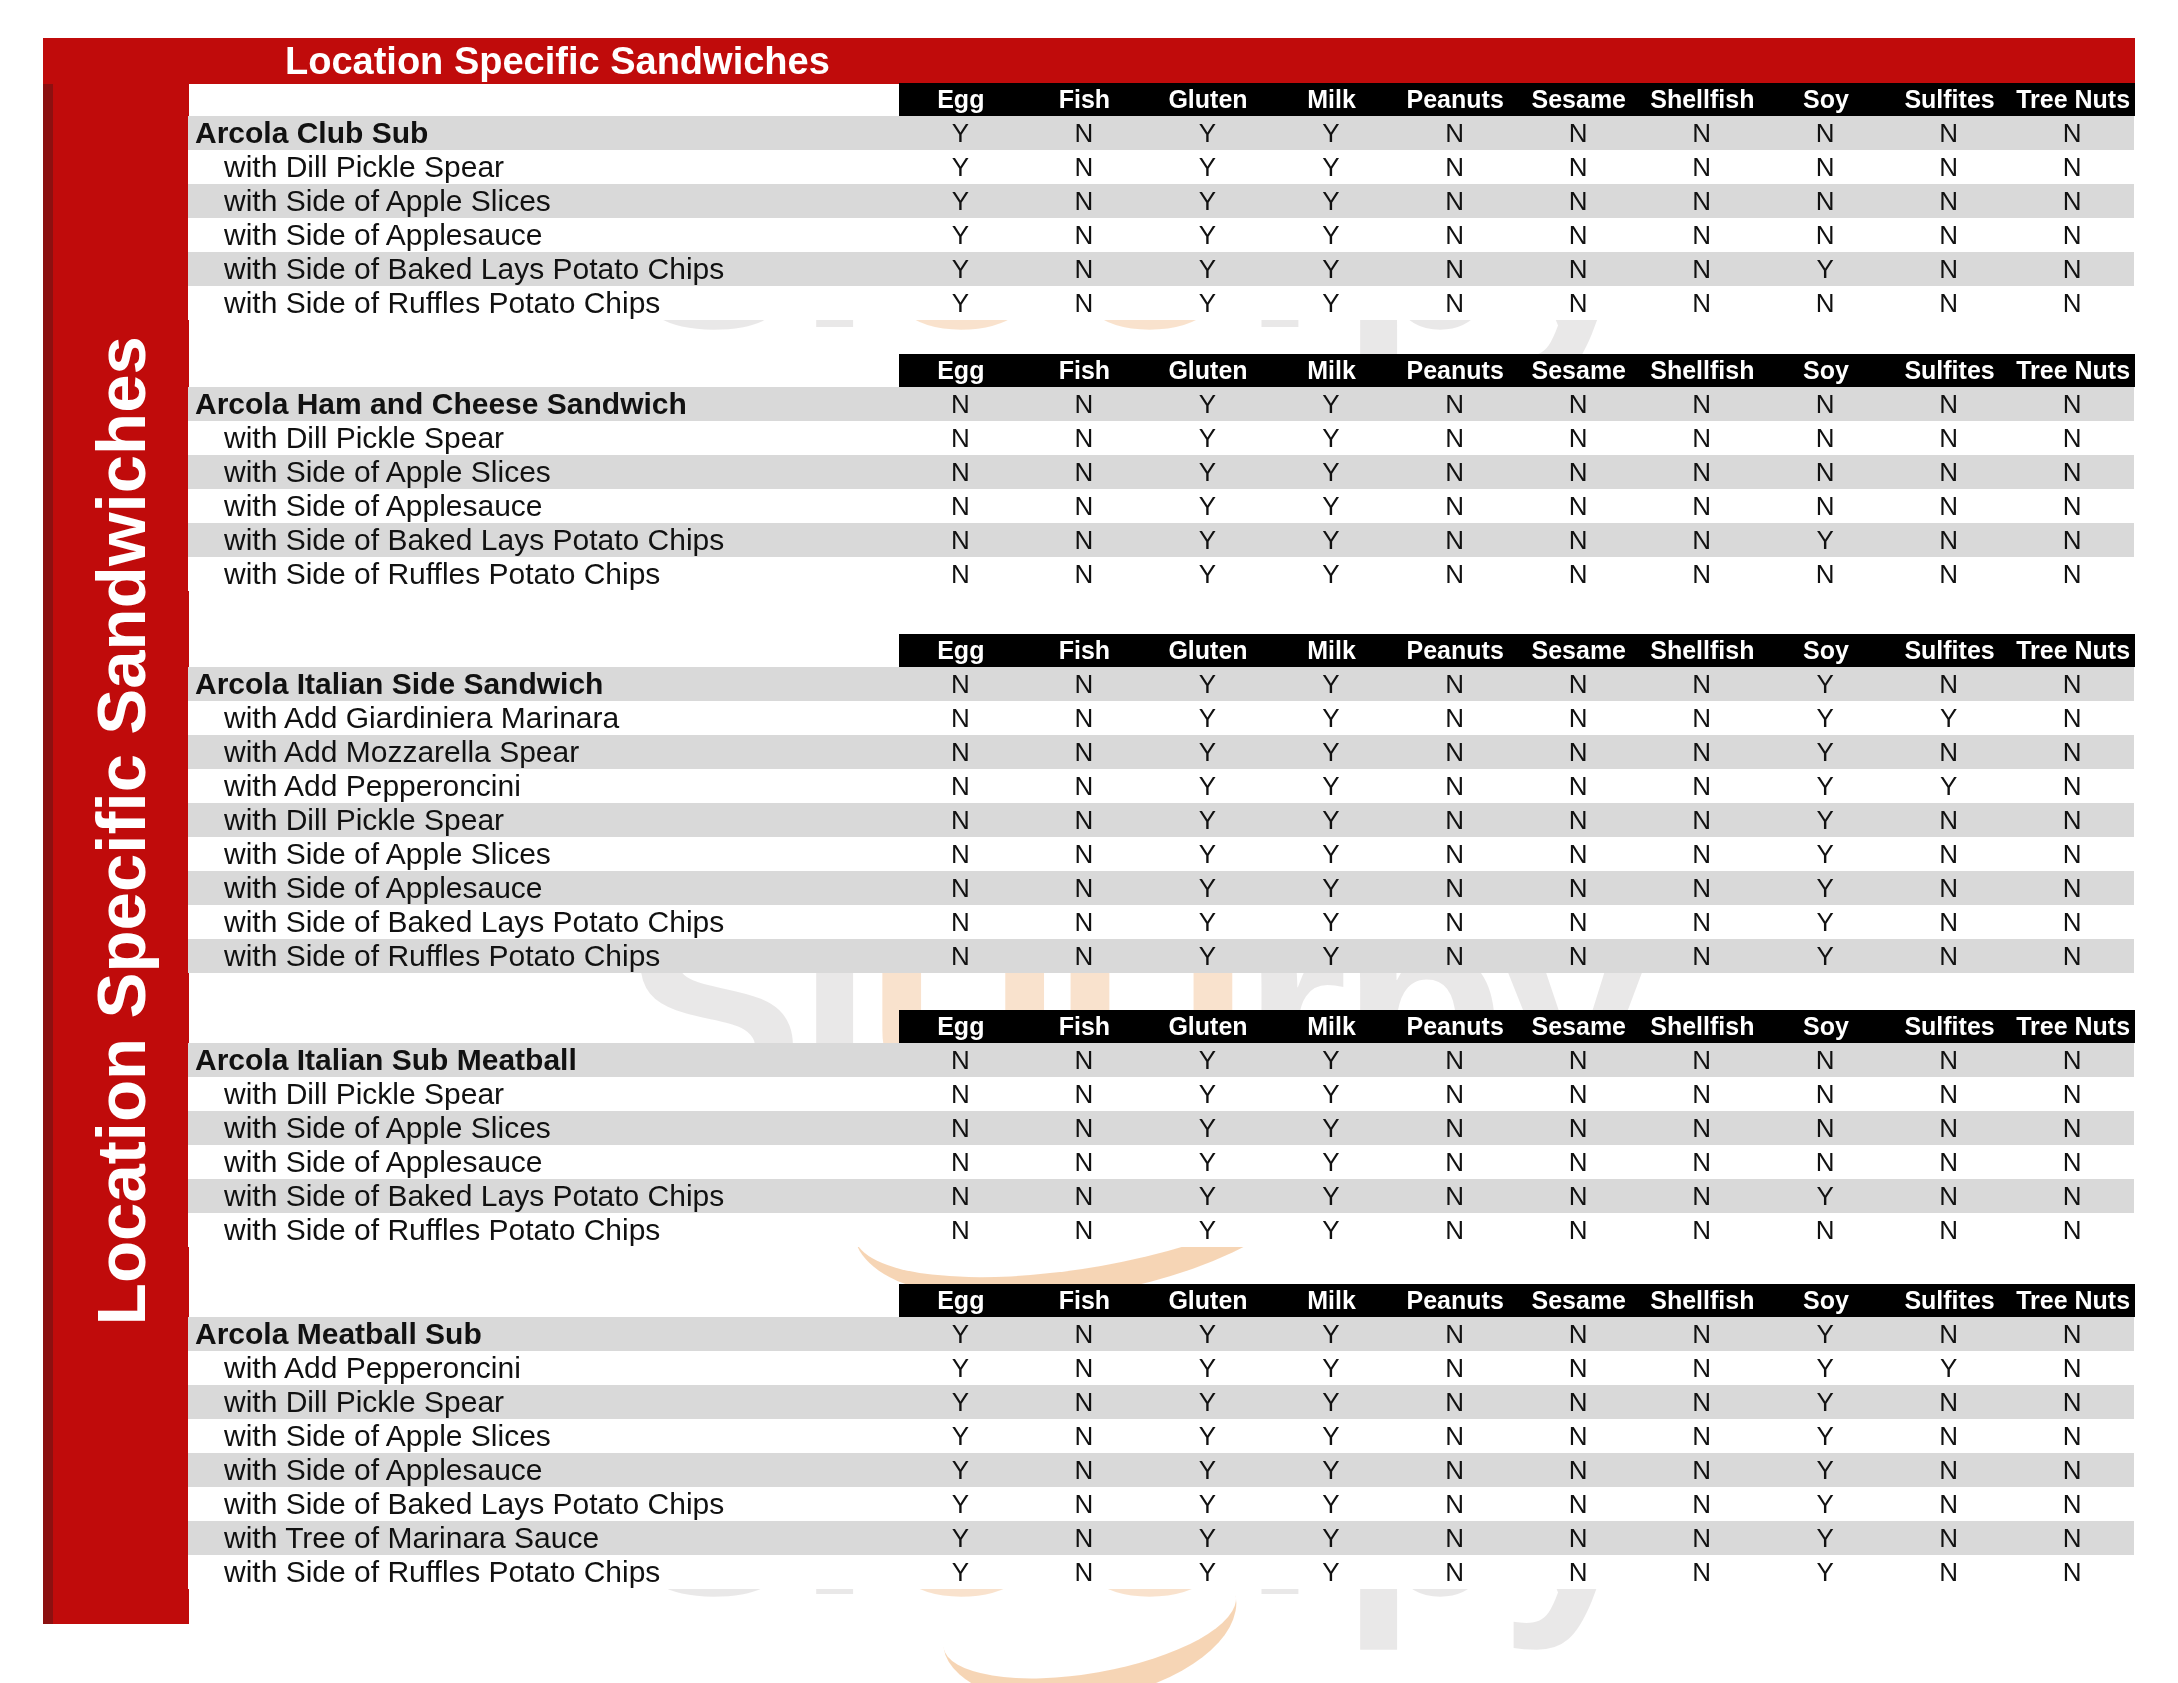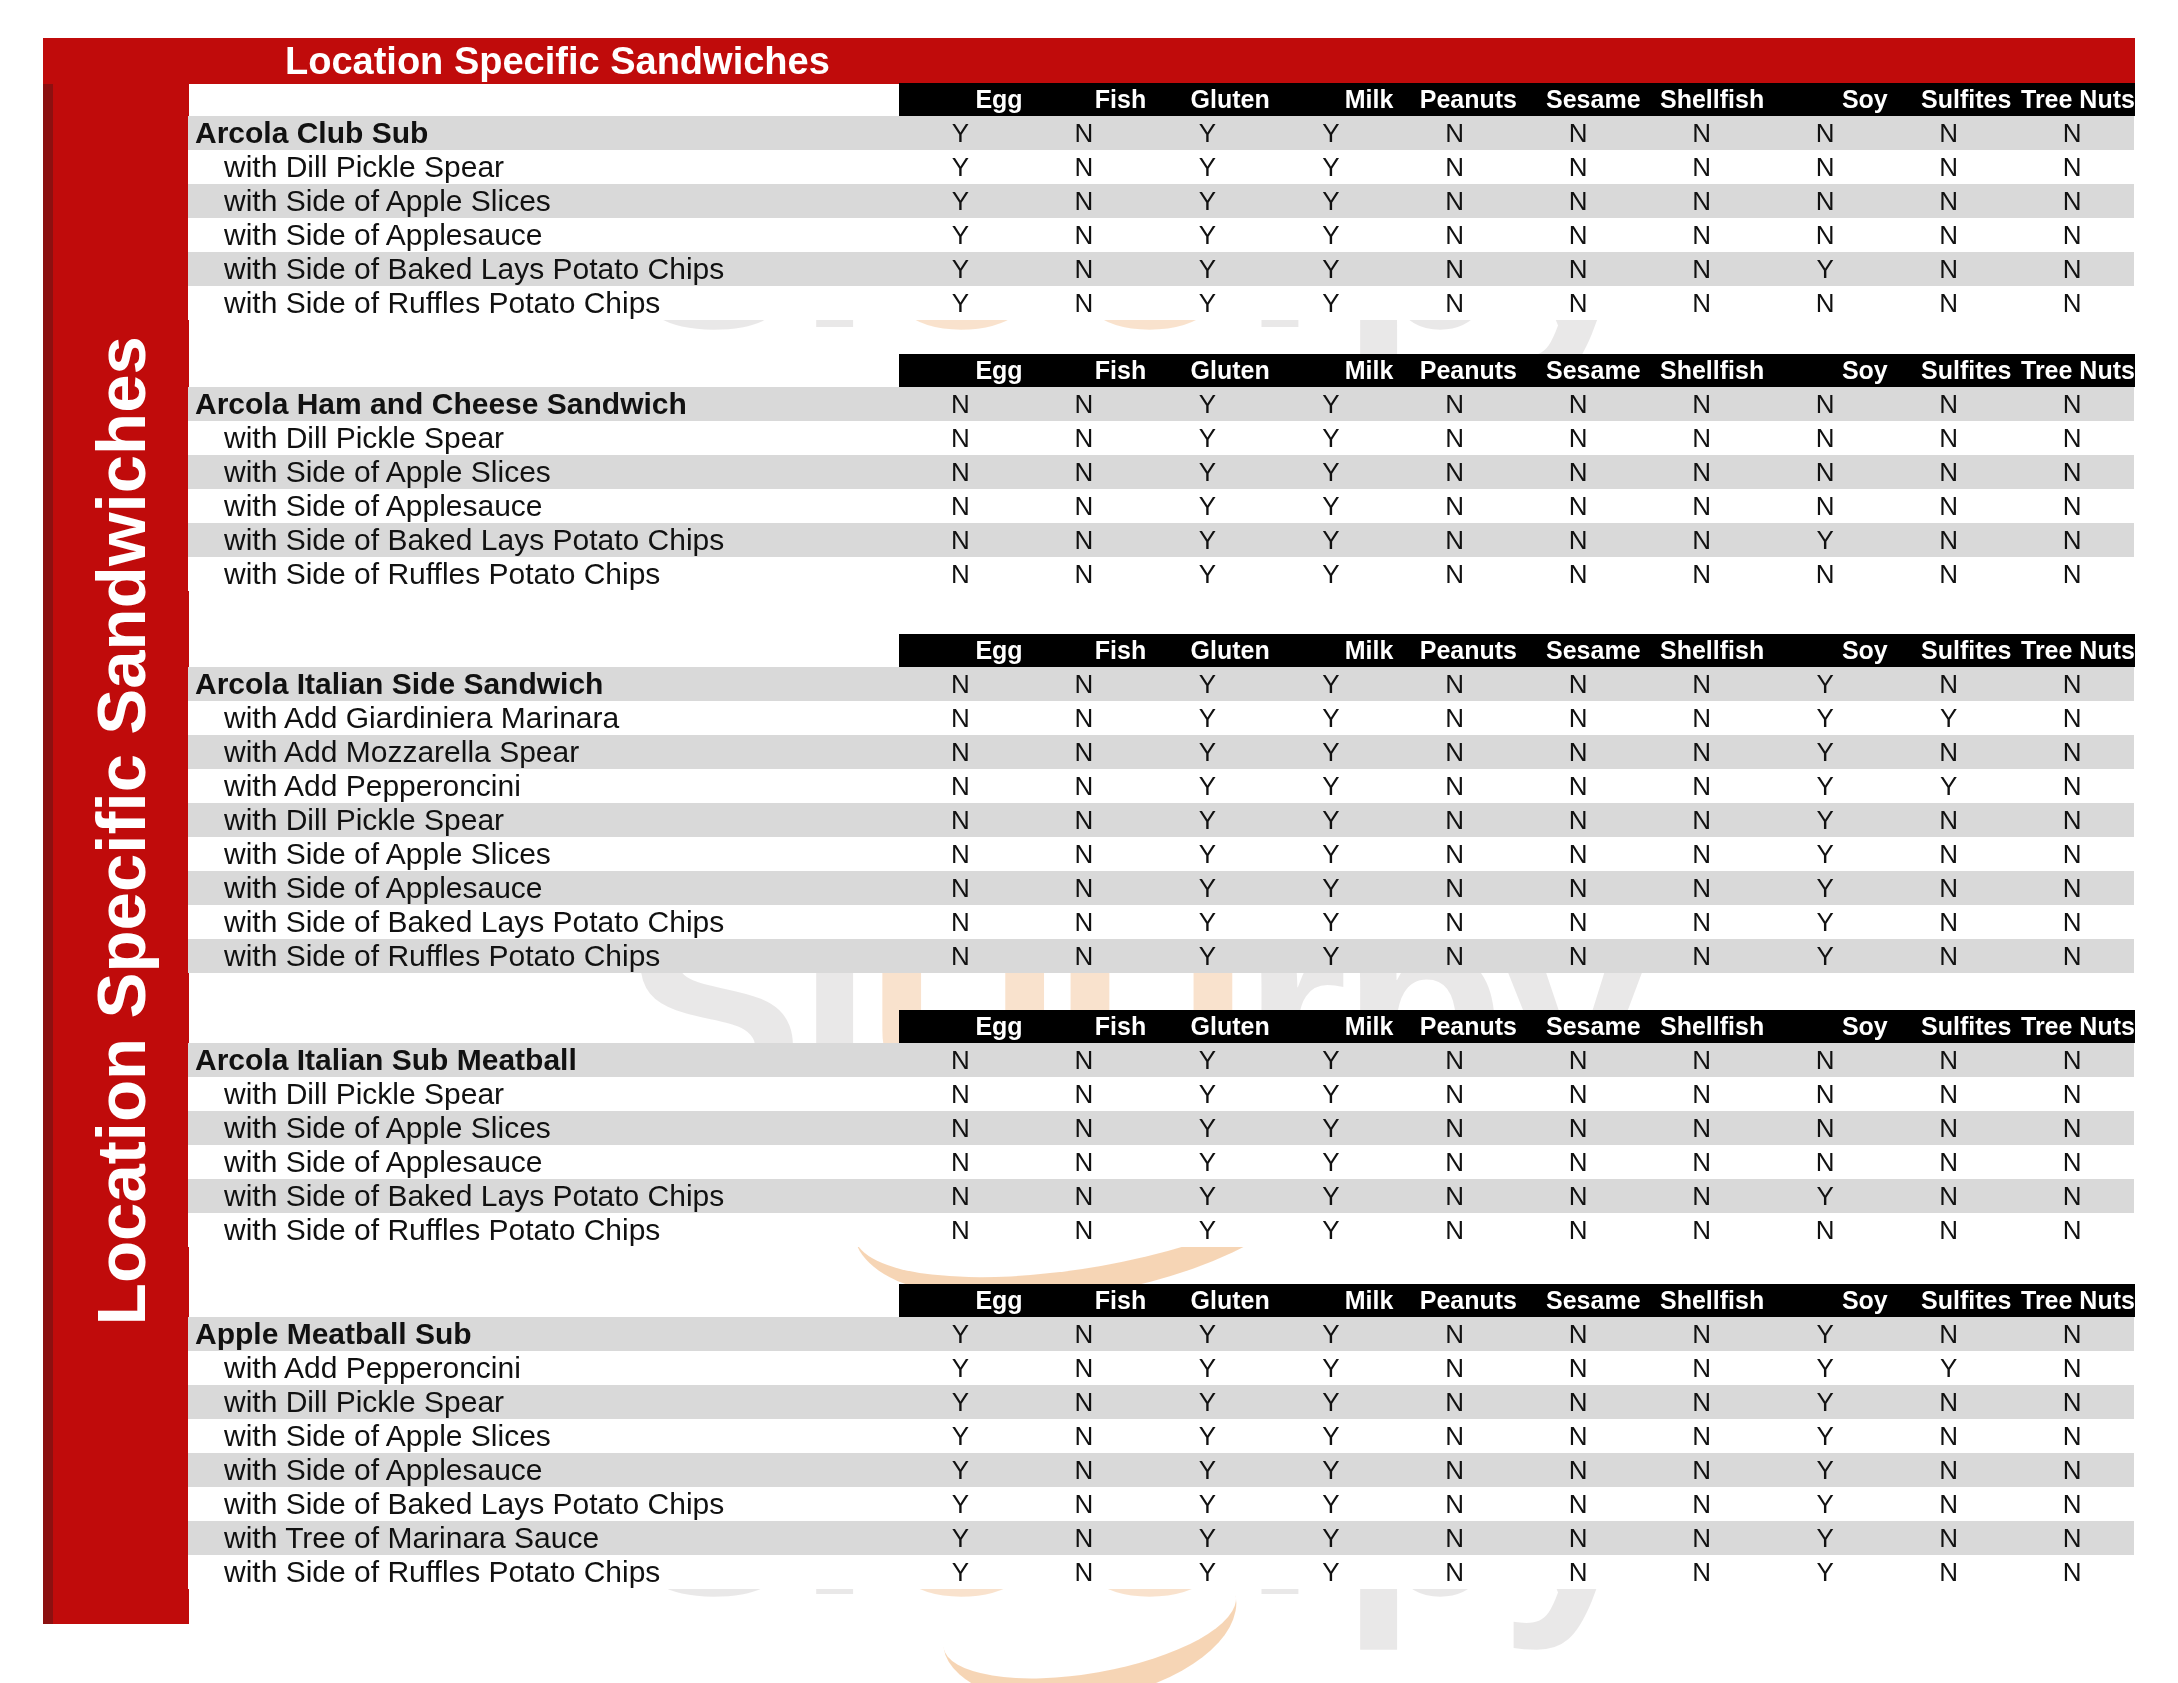--- a/index.html
+++ b/index.html
@@ -84,21 +84,21 @@
     width: 1236px;
     height: 33px;
     background: #000000;
     display: flex;
   }
   .t-hcell {
     flex: 1 1 0;
     color: #ffffff;
     font-size: 25px;
     font-weight: bold;
-    text-align: right;
+    text-align: center;
     line-height: 33px;
     white-space: nowrap;
   }
   .t-row {
     position: relative;
     width: 1946px;
     height: 34px;
     background: #ffffff;
     display: flex;
   }
@@ -614,21 +614,21 @@
           <div class="t-hcell">Gluten</div>
           <div class="t-hcell">Milk</div>
           <div class="t-hcell">Peanuts</div>
           <div class="t-hcell">Sesame</div>
           <div class="t-hcell">Shellfish</div>
           <div class="t-hcell">Soy</div>
           <div class="t-hcell">Sulfites</div>
           <div class="t-hcell">Tree Nuts</div>
         </div>
         <div class="t-row gray">
-          <div class="t-label main">Apple Meatball Sub</div>
+          <div class="t-label main">Arcola Meatball Sub</div>
           <div class="t-vals">
             <div class="t-vcell">Y</div>
             <div class="t-vcell">N</div>
             <div class="t-vcell">Y</div>
             <div class="t-vcell">Y</div>
             <div class="t-vcell">N</div>
             <div class="t-vcell">N</div>
             <div class="t-vcell">N</div>
             <div class="t-vcell">Y</div>
             <div class="t-vcell">N</div>

